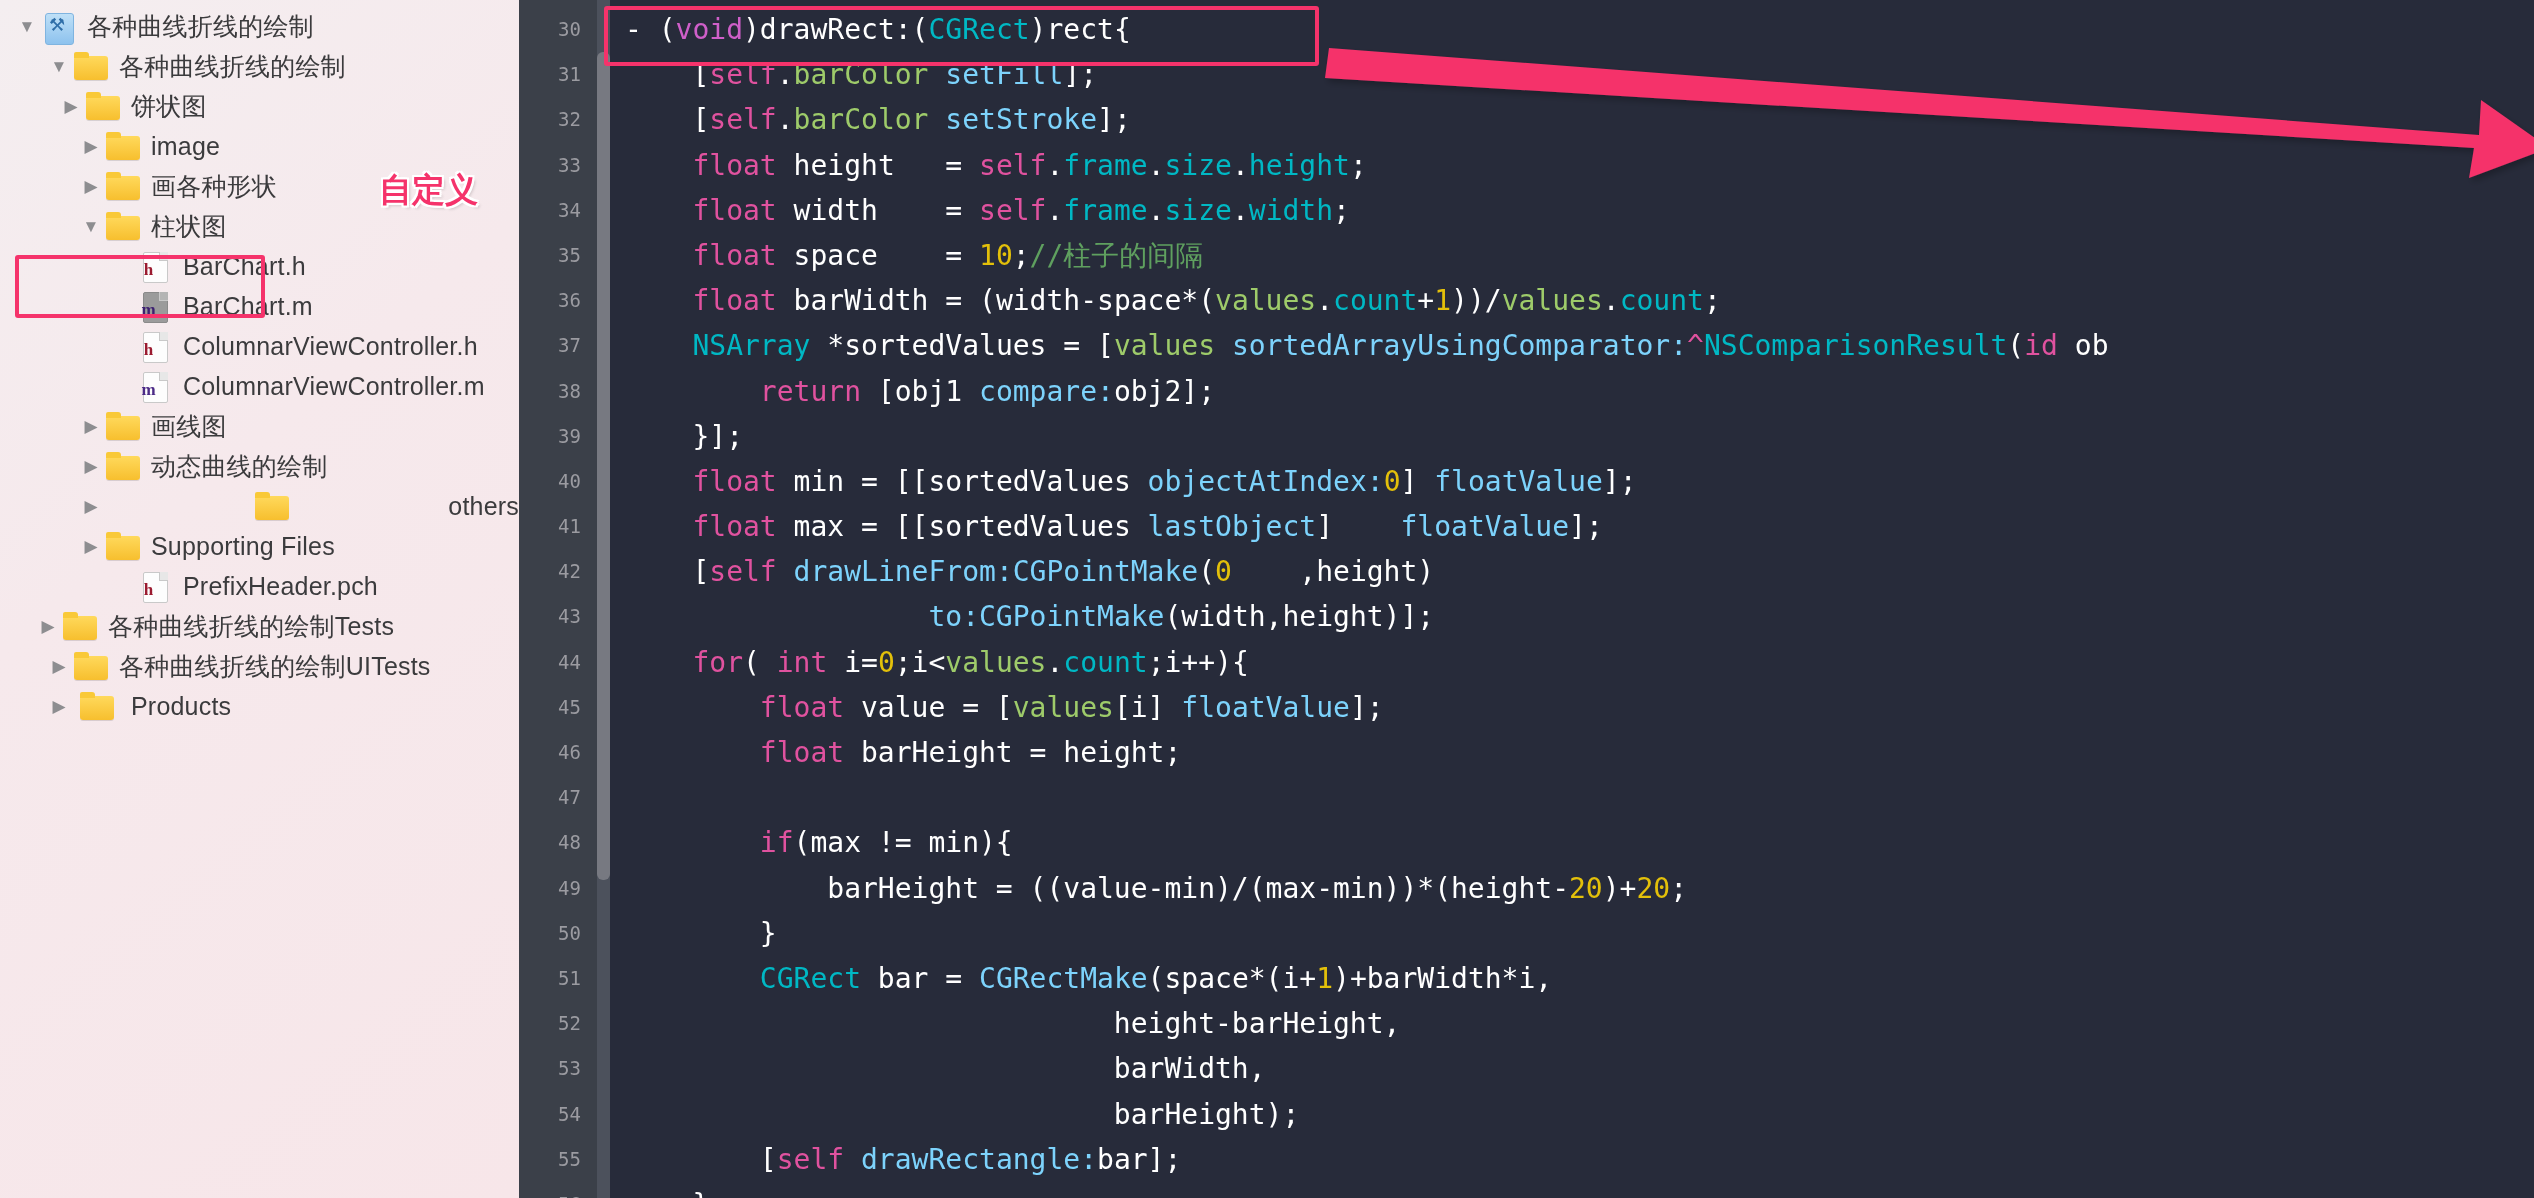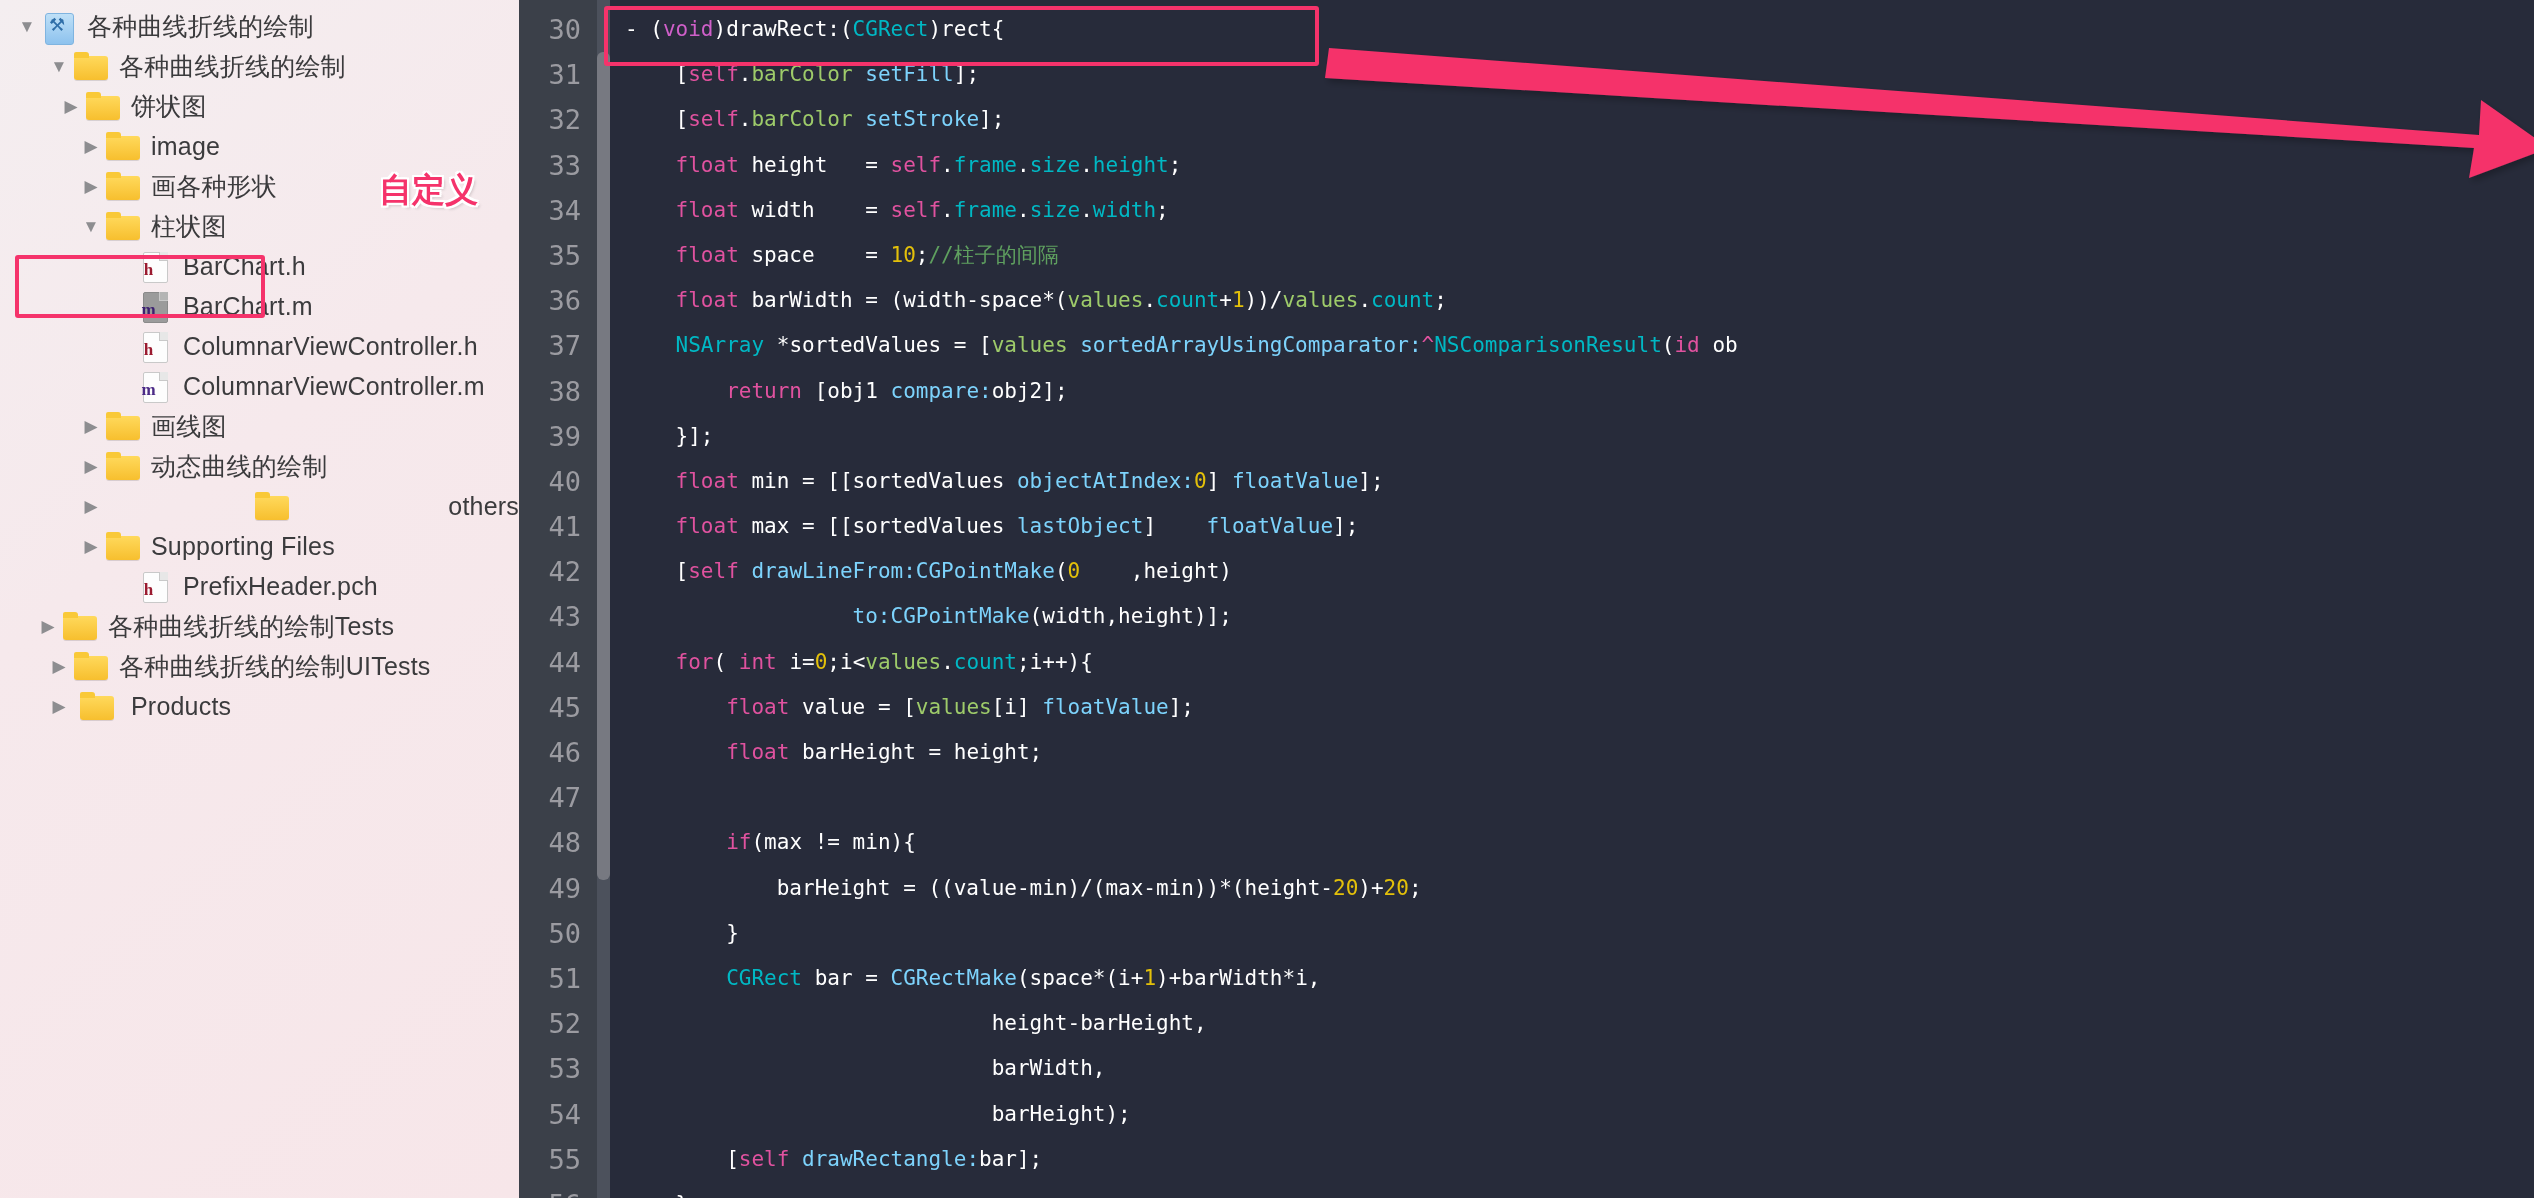--- a/index.html
+++ b/index.html
@@ -120,38 +120,38 @@
     height:1198px;
     background:#272b3a;
     display:flex;
     overflow:hidden;
   }
   .gutter{
     flex:0 0 78px;
     background:#3b4049;
     color:#9b9ba1;
     font-family:"DejaVu Sans Mono", monospace;
-    font-size:27px;
+    font-size:19px;
     text-align:right;
     padding:7px 16px 0 0;
     user-select:none;
   }
   .gutter div{ height:45.2px; line-height:45.2px; }
   .scroll-strip{
     position:absolute; left:78px; top:0; width:13px; height:1198px;
     background:#4c515c;
   }
   .scroll-thumb{
     position:absolute; left:78px; top:52px; width:13px; height:828px;
     background:#9b9ba1; border-radius:6px; opacity:.55;
   }
   .code{
     flex:1 1 auto;
     font-family:"DejaVu Sans Mono", monospace;
-    font-size:21px;
+    font-size:28px;
     padding:7px 0 0 28px;
     white-space:pre;
     color:#ffffff;
     overflow:hidden;
   }
   .code div{ height:45.2px; line-height:45.2px; }
 
   .kw   { color:#e0529f; }          
   .kw2  { color:#cf5fc9; }          
   .type { color:#00b8c4; }          

